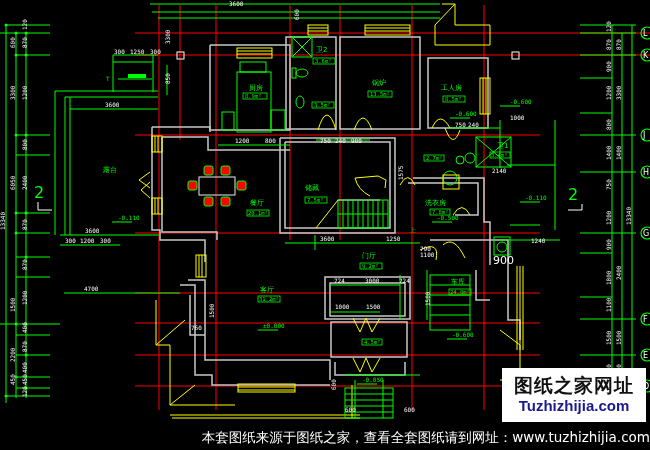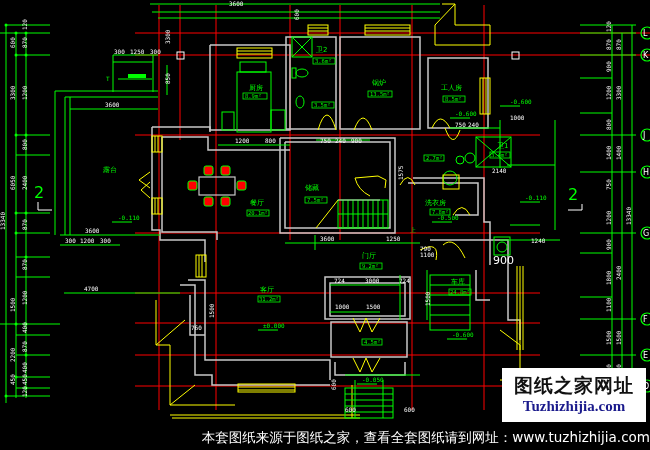--- a/index.html
+++ b/index.html
@@ -7,21 +7,21 @@
   svg.plan { position: absolute; left: 0; top: 0; }
   .dim { font-family: "DejaVu Sans Mono", monospace; font-size: 6px; fill: #ffffff; }
   .dimv { font-family: "DejaVu Sans Mono", monospace; font-size: 6px; fill: #ffffff; }
   .room { font-family: "DejaVu Sans", sans-serif; font-size: 7px; fill: #00ff00; }
   .area { font-family: "DejaVu Sans Mono", monospace; font-size: 5.5px; fill: #00ff00; }
   .lvl { font-family: "DejaVu Sans Mono", monospace; font-size: 6px; fill: #00ff00; }
   .axis { font-family: "DejaVu Sans", sans-serif; font-size: 8px; fill: #ffffff; }
   .sect { font-family: "DejaVu Sans", sans-serif; font-size: 16px; fill: #00ff00; }
   #watermark-box { position: absolute; left: 502px; top: 368px; width: 144px; height: 54px; background: #ffffff; display: flex; flex-direction: column; align-items: center; justify-content: center; }
   #wm-cn { font-family: "DejaVu Sans", sans-serif; font-weight: bold; font-size: 19px; color: #111; letter-spacing: 1px; line-height: 22px; }
-  #wm-en { font-family: Liberation Serif, serif; font-weight: bold; font-size: 15px; color: #1a1a8c; line-height: 20px; }
+  #wm-en { font-family: Liberation Sans, sans-serif; font-weight: bold; font-size: 15px; color: #1a1a8c; line-height: 20px; }
   #footer { position: absolute; left: 0; top: 425px; width: 650px; height: 25px; text-align: right; font-family: "DejaVu Sans", sans-serif; font-size: 13.5px; color: #ffffff; line-height: 25px; white-space: nowrap; }
 </style>
 </head>
 <body>
 
 <div id="canvas">
 <svg class="plan" width="650" height="450" viewBox="0 0 650 450">
 
   <g stroke="#00ff00" stroke-width="1">
     <line x1="6" y1="25" x2="6" y2="403"></line>

